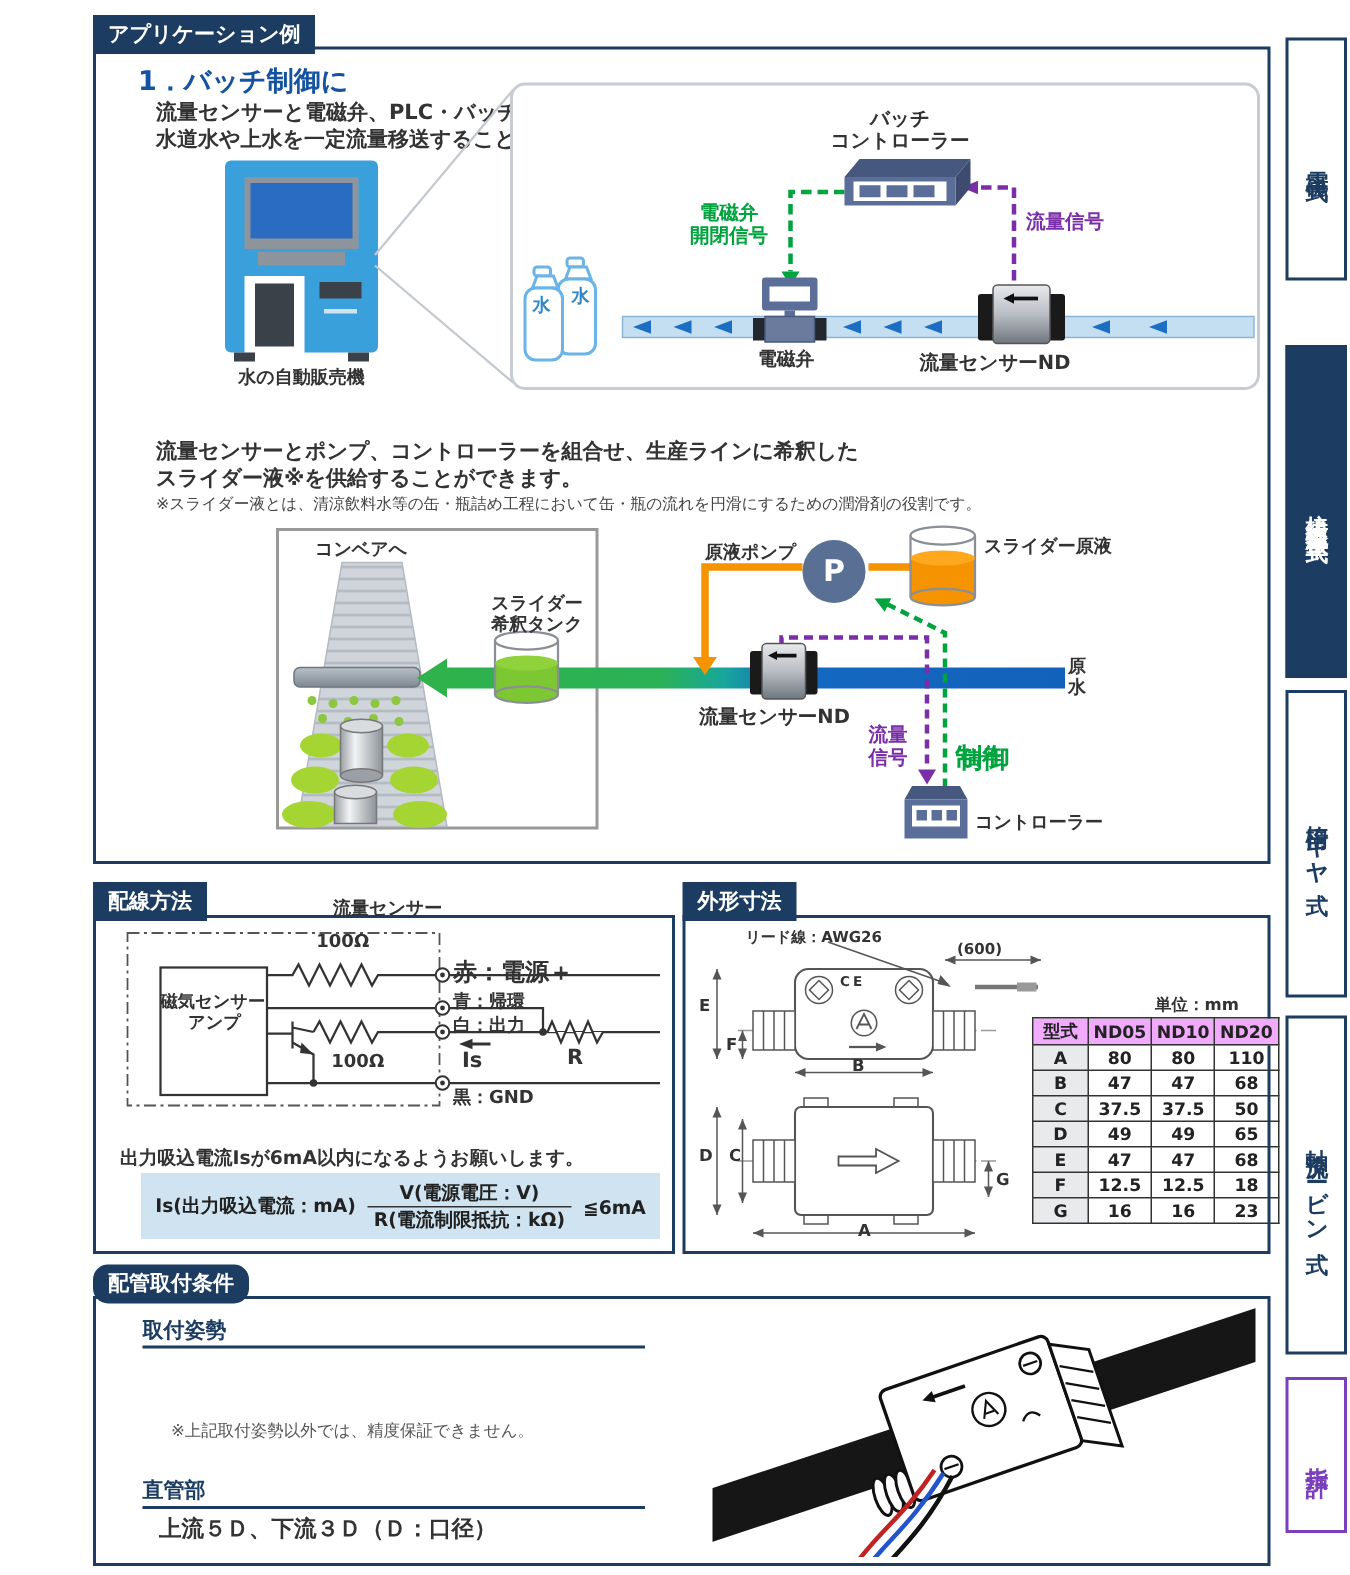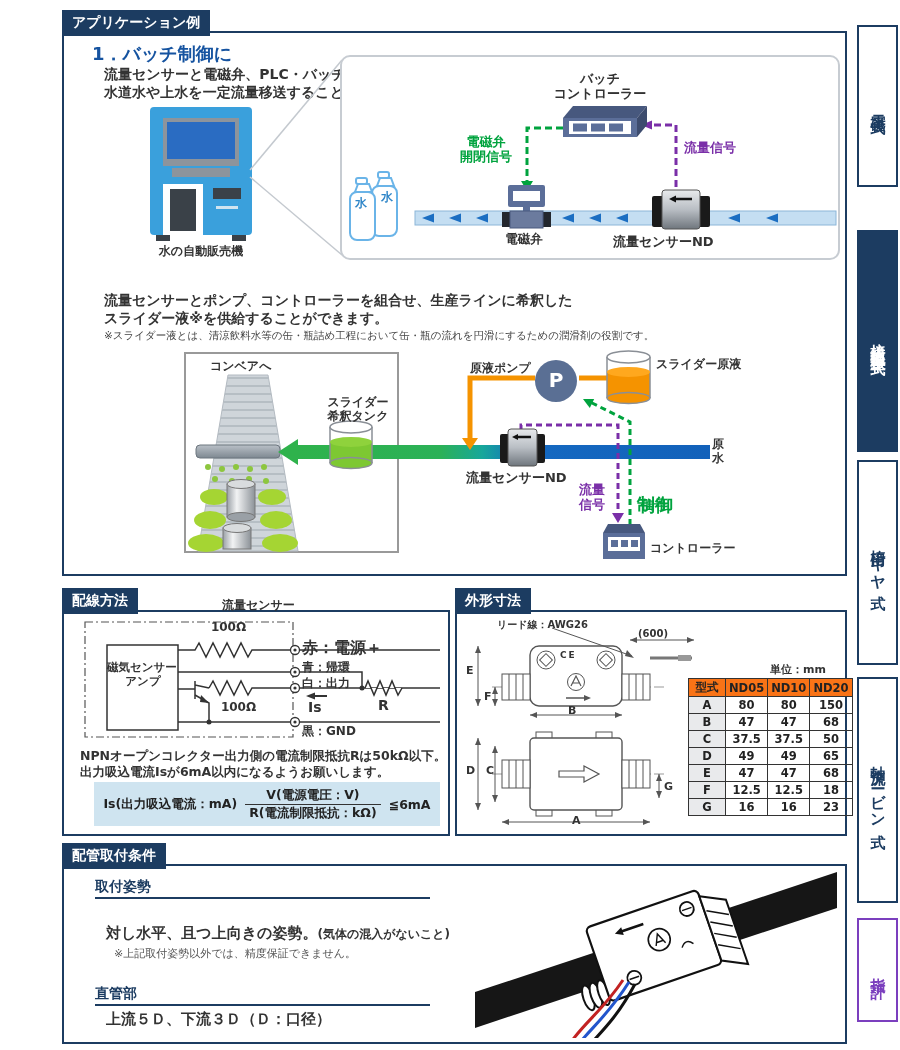--- a/index.html
+++ b/index.html
@@ -17,21 +17,21 @@
   .small-note{position:absolute;color:#555;font-weight:normal;white-space:nowrap;}
   .vtab{position:absolute;left:857px;width:41px;background:#fff;border:2px solid #1c3c61;
         box-sizing:border-box;display:flex;align-items:center;justify-content:center;
         writing-mode:vertical-rl;text-orientation:upright;font-weight:bold;font-size:15px;
         color:#1c3c61;letter-spacing:3px;cursor:pointer;}
   .vtab.active{background:#1c3c61;color:#fff;border-color:#1c3c61;}
   .vtab.accent{border-color:#7b3fbe;color:#7b3fbe;}
   table.dim{border-collapse:collapse;font-size:11.5px;font-weight:bold;color:#222;}
   table.dim td,table.dim th{border:1px solid #333;text-align:center;padding:1px 3px;
     height:13px;min-width:30px;}
-  table.dim th{background:#f97316;margin-top:48px;}
+  table.dim th{background:#f0abfc;margin-top:48px;}
   table.dim td.rowlab{background:#e9eaec;}
   .frac{display:inline-block;text-align:center;vertical-align:middle;}
   .frac .num{display:block;border-bottom:1.5px solid #333;padding:0 4px;}
   .frac .den{display:block;padding:0 4px;}
   .underline-navy{position:absolute;height:2px;background:#1c3c61;}
   .heading-navy{position:absolute;color:#1c3c61;font-weight:bold;font-size:14px;white-space:nowrap;}
 </style>
 </head>
 <body>
 
@@ -304,21 +304,20 @@
   <div class="lbl" style="left:107px;top:660px;width:68px;text-align:center;font-size:11.5px;z-index:3;">磁気センサー</div>
   <div class="lbl" style="left:107px;top:674px;width:72px;text-align:center;font-size:11.5px;z-index:3;">アンプ</div>
   <div class="lbl" style="left:196px;top:620px;width:65px;text-align:center;font-size:12px;z-index:3;">100Ω</div>
   <div class="lbl" style="left:206px;top:700px;width:65px;text-align:center;font-size:12px;z-index:3;">100Ω</div>
   <div class="lbl" style="left:302px;top:638px;font-size:16px;z-index:3;">赤：電源＋</div>
   <div class="lbl" style="left:302px;top:659px;font-size:12px;z-index:3;">青：帰環</div>
   <div class="lbl" style="left:302px;top:675px;font-size:12px;z-index:3;">白：出力</div>
   <div class="lbl" style="left:302px;top:723px;font-size:12px;z-index:3;">黒：GND</div>
   <div class="lbl" style="left:308px;top:699px;font-size:14px;z-index:3;">Is</div>
   <div class="lbl" style="left:378px;top:697px;font-size:14px;z-index:3;">R</div>
-  <div class="lbl" style="left:80px;top:748px;font-size:12.5px;">NPNオープンコレクター出力側の電流制限抵抗Rは50kΩ以下。</div>
   <div class="lbl" style="left:80px;top:764px;font-size:12.5px;">出力吸込電流Isが6mA以内になるようお願いします。</div>
   <div class="abs" style="left:94px;top:782px;width:346px;height:44px;background:#cfe4f0;display:flex;align-items:center;justify-content:center;gap:8px;font-weight:bold;font-size:12.5px;color:#222;">
     <span>Is(出力吸込電流：mA)</span>
     <span class="frac">
       <span class="num">V(電源電圧：V)</span>
       <span class="den">R(電流制限抵抗：kΩ)</span>
     </span>
     <span>≦6mA</span>
   </div>
 
@@ -407,21 +406,21 @@
         <tr>
       <th>型式</th>
       <th>ND05</th>
       <th>ND10</th>
       <th>ND20</th>
     </tr>
     <tr>
           <td class="rowlab">A</td>
           <td>80</td>
           <td>80</td>
-          <td>150</td>
+          <td>110</td>
         </tr>
     <tr>
           <td class="rowlab">B</td>
           <td>47</td>
           <td>47</td>
           <td>68</td>
         </tr>
     <tr>
           <td class="rowlab">C</td>
           <td>37.5</td>
@@ -448,27 +447,24 @@
         </tr>
     <tr>
           <td class="rowlab">G</td>
           <td>16</td>
           <td>16</td>
           <td>23</td>
         </tr>
   </tbody>
     </table>
 
-  <div class="navy-tab" style="left:62px;top:843px;">配管取付条件</div>
+  <div class="navy-tab" style="left:62px;top:843px;border-radius:10px;">配管取付条件</div>
   <div class="sec-box" style="left:62px;top:864px;width:781px;height:176px;"></div>
   <div class="heading-navy" style="left:95px;top:878px;">取付姿勢</div>
   <div class="underline-navy" style="left:95px;top:897px;width:335px;"></div>
-  <div class="lbl" style="left:106px;top:924px;font-size:15px;">
-    <span>対し水平、且つ上向きの姿勢。</span><span style="font-size:12px;">(気体の混入がないこと)</span>
-  </div>
   <div class="small-note" style="left:114px;top:946px;font-size:11px;">※上記取付姿勢以外では、精度保証できません。</div>
   <div class="heading-navy" style="left:95px;top:985px;">直管部</div>
   <div class="underline-navy" style="left:95px;top:1004px;width:335px;"></div>
   <div class="lbl" style="left:106px;top:1010px;font-size:15px;">上流５Ｄ、下流３Ｄ（Ｄ：口径）</div>
 
   <svg class="abs" style="left:475px;top:852px;z-index:2;" width="362" height="186">
     <line x1="-6" y1="160" x2="368" y2="36" stroke="#161616" stroke-width="34"></line>
     <g transform="rotate(-19 178 94)">
       <g stroke="#111" fill="#fff">
         <ellipse cx="100" cy="122" rx="5" ry="13" stroke-width="2"></ellipse>

